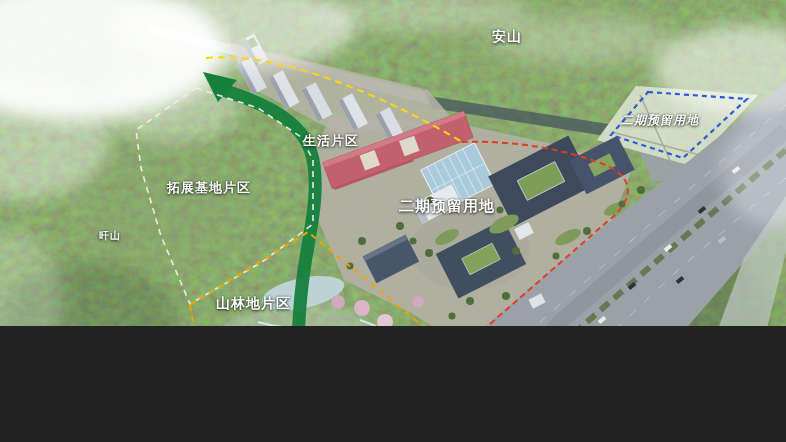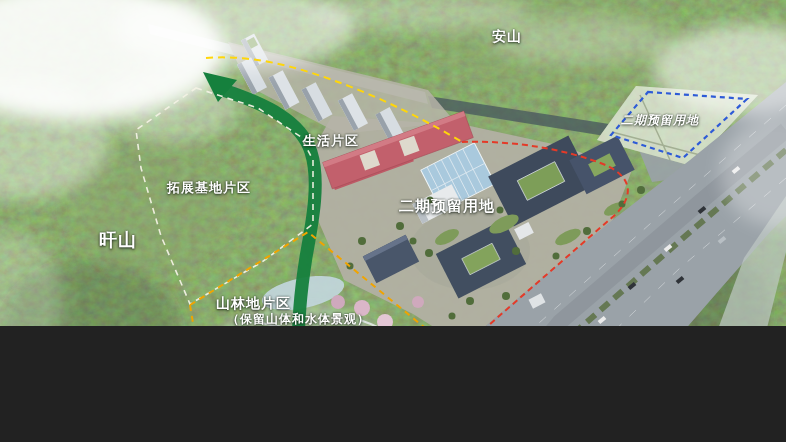--- a/index.html
+++ b/index.html
@@ -10,21 +10,21 @@
   }
   #stage svg{position:absolute;left:0;top:0;}
   .lbl{
     position:absolute;color:#fff;font-weight:700;letter-spacing:1px;
     text-shadow:0 1px 3px rgba(15,25,15,.85),0 0 2px rgba(15,25,15,.6);
     white-space:nowrap;line-height:1;
   }
   .lbl-anshan{left:492px;top:29px;font-size:14px;}
   .lbl-living{left:303px;top:134px;font-size:13px;}
   .lbl-forest{left:167px;top:181px;font-size:13px;}
-  .lbl-ganshan{left:99px;top:231px;font-size:18px;}
+  .lbl-ganshan{left:99px;top:231px;font-size:10px;}
   .lbl-teaching{left:399px;top:199px;font-size:15px;}
   .lbl-phase2{left:621px;top:114px;font-size:12px;font-style:italic;}
   .lbl-exp1{left:216px;top:296px;font-size:14px;}
   .lbl-exp2{left:227px;top:313px;font-size:12px;}
 </style>
 </head>
 <body>
 
 <div id="stage">
   <svg width="786" height="442" viewBox="0 0 786 442">
@@ -277,14 +277,13 @@
     </g>
   </svg>
 
   <div class="lbl lbl-anshan">安山</div>
   <div class="lbl lbl-living">生活片区</div>
   <div class="lbl lbl-forest">拓展基地片区</div>
   <div class="lbl lbl-ganshan">旰山</div>
   <div class="lbl lbl-teaching">二期预留用地</div>
   <div class="lbl lbl-phase2">二期预留用地</div>
   <div class="lbl lbl-exp1">山林地片区</div>
-  <div class="lbl lbl-exp2">（保留山体和水体景观）</div>
 </div>
 
 </body></html>

